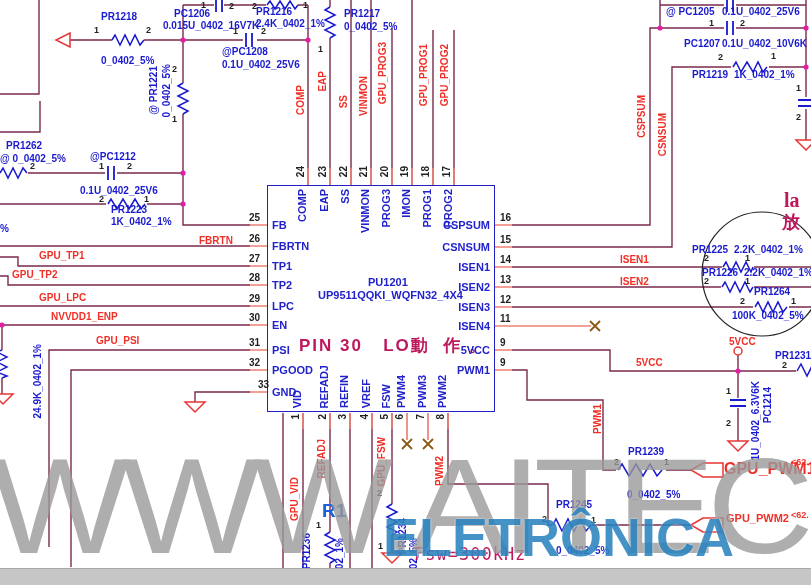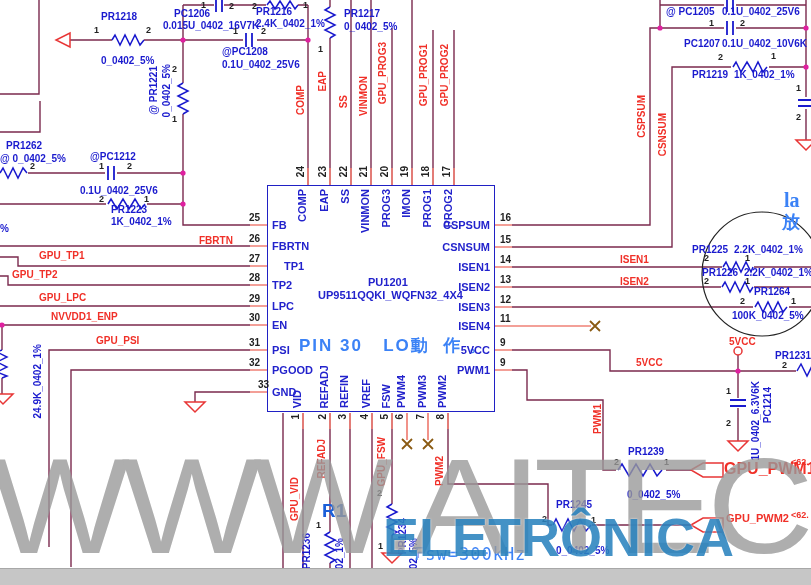--- a/index.html
+++ b/index.html
@@ -2,21 +2,21 @@
 <html><head>
 <meta charset="utf-8">
 <style>
   html,body{margin:0;padding:0;background:#fff;}
   #stage{position:relative;width:811px;height:585px;overflow:hidden;background:#ffffff;
          font-family:"Liberation Sans",sans-serif;}
   #stage svg{position:absolute;left:0;top:0;}
   .t{position:absolute;font:600 10px "Liberation Sans",sans-serif;white-space:pre;line-height:1.05;}
   .b{color:#1a1ace;}
   .r{color:#f03028;font-weight:700;}
-  .k{color:#3b82f6;}
+  .k{color:#be185d;}
   .n{font:700 9px "Liberation Sans",sans-serif;color:#222;}
   .pin{font:700 10px "Liberation Sans",sans-serif;color:#222;text-align:center;}
   .inlbl{color:#2222cc;font:600 11px "Liberation Sans",sans-serif;}
   .vt{writing-mode:vertical-rl;transform:rotate(180deg);}
   .chipbox{position:absolute;left:267px;top:185px;width:228px;height:227px;
            border:1.6px solid #2020c4;box-sizing:border-box;}
   .wm{position:absolute;pointer-events:none;white-space:pre;}
   #graybar{position:absolute;left:0;top:568px;width:811px;height:17px;background:#c6c6c6;border-top:1px solid #a8a8a8;}
   .logo{position:absolute;left:676px;top:486px;width:106px;height:96px;opacity:.95;}
   .logo .body{position:absolute;left:8px;top:6px;right:8px;bottom:6px;background:#2fa953;border-radius:8px;overflow:hidden;border:2px solid #e8e8e8;}
@@ -152,21 +152,21 @@
   <span class="t pin" style="left:234px;top:253px;width:26px;text-align:right">27</span>
   <span class="t pin" style="left:234px;top:272px;width:26px;text-align:right">28</span>
   <span class="t pin" style="left:234px;top:293px;width:26px;text-align:right">29</span>
   <span class="t pin" style="left:234px;top:312px;width:26px;text-align:right">30</span>
   <span class="t pin" style="left:234px;top:337px;width:26px;text-align:right">31</span>
   <span class="t pin" style="left:234px;top:357px;width:26px;text-align:right">32</span>
   <span class="t pin" style="left:243px;top:379px;width:26px;text-align:right">33</span>
 
   <span class="t inlbl" style="left:272px;top:219px">FB</span>
   <span class="t inlbl" style="left:272px;top:240px">FBRTN</span>
-  <span class="t inlbl" style="left:284px;top:260px">TP1</span>
+  <span class="t inlbl" style="left:272px;top:260px">TP1</span>
   <span class="t inlbl" style="left:272px;top:279px">TP2</span>
   <span class="t inlbl" style="left:272px;top:300px">LPC</span>
   <span class="t inlbl" style="left:272px;top:319px">EN</span>
   <span class="t inlbl" style="left:272px;top:344px">PSI</span>
   <span class="t inlbl" style="left:272px;top:364px">PGOOD</span>
   <span class="t inlbl" style="left:272px;top:386px">GND</span>
 
   <span class="t pin" style="left:500px;top:212px">16</span>
   <span class="t pin" style="left:500px;top:234px">15</span>
   <span class="t pin" style="left:500px;top:254px">14</span>

